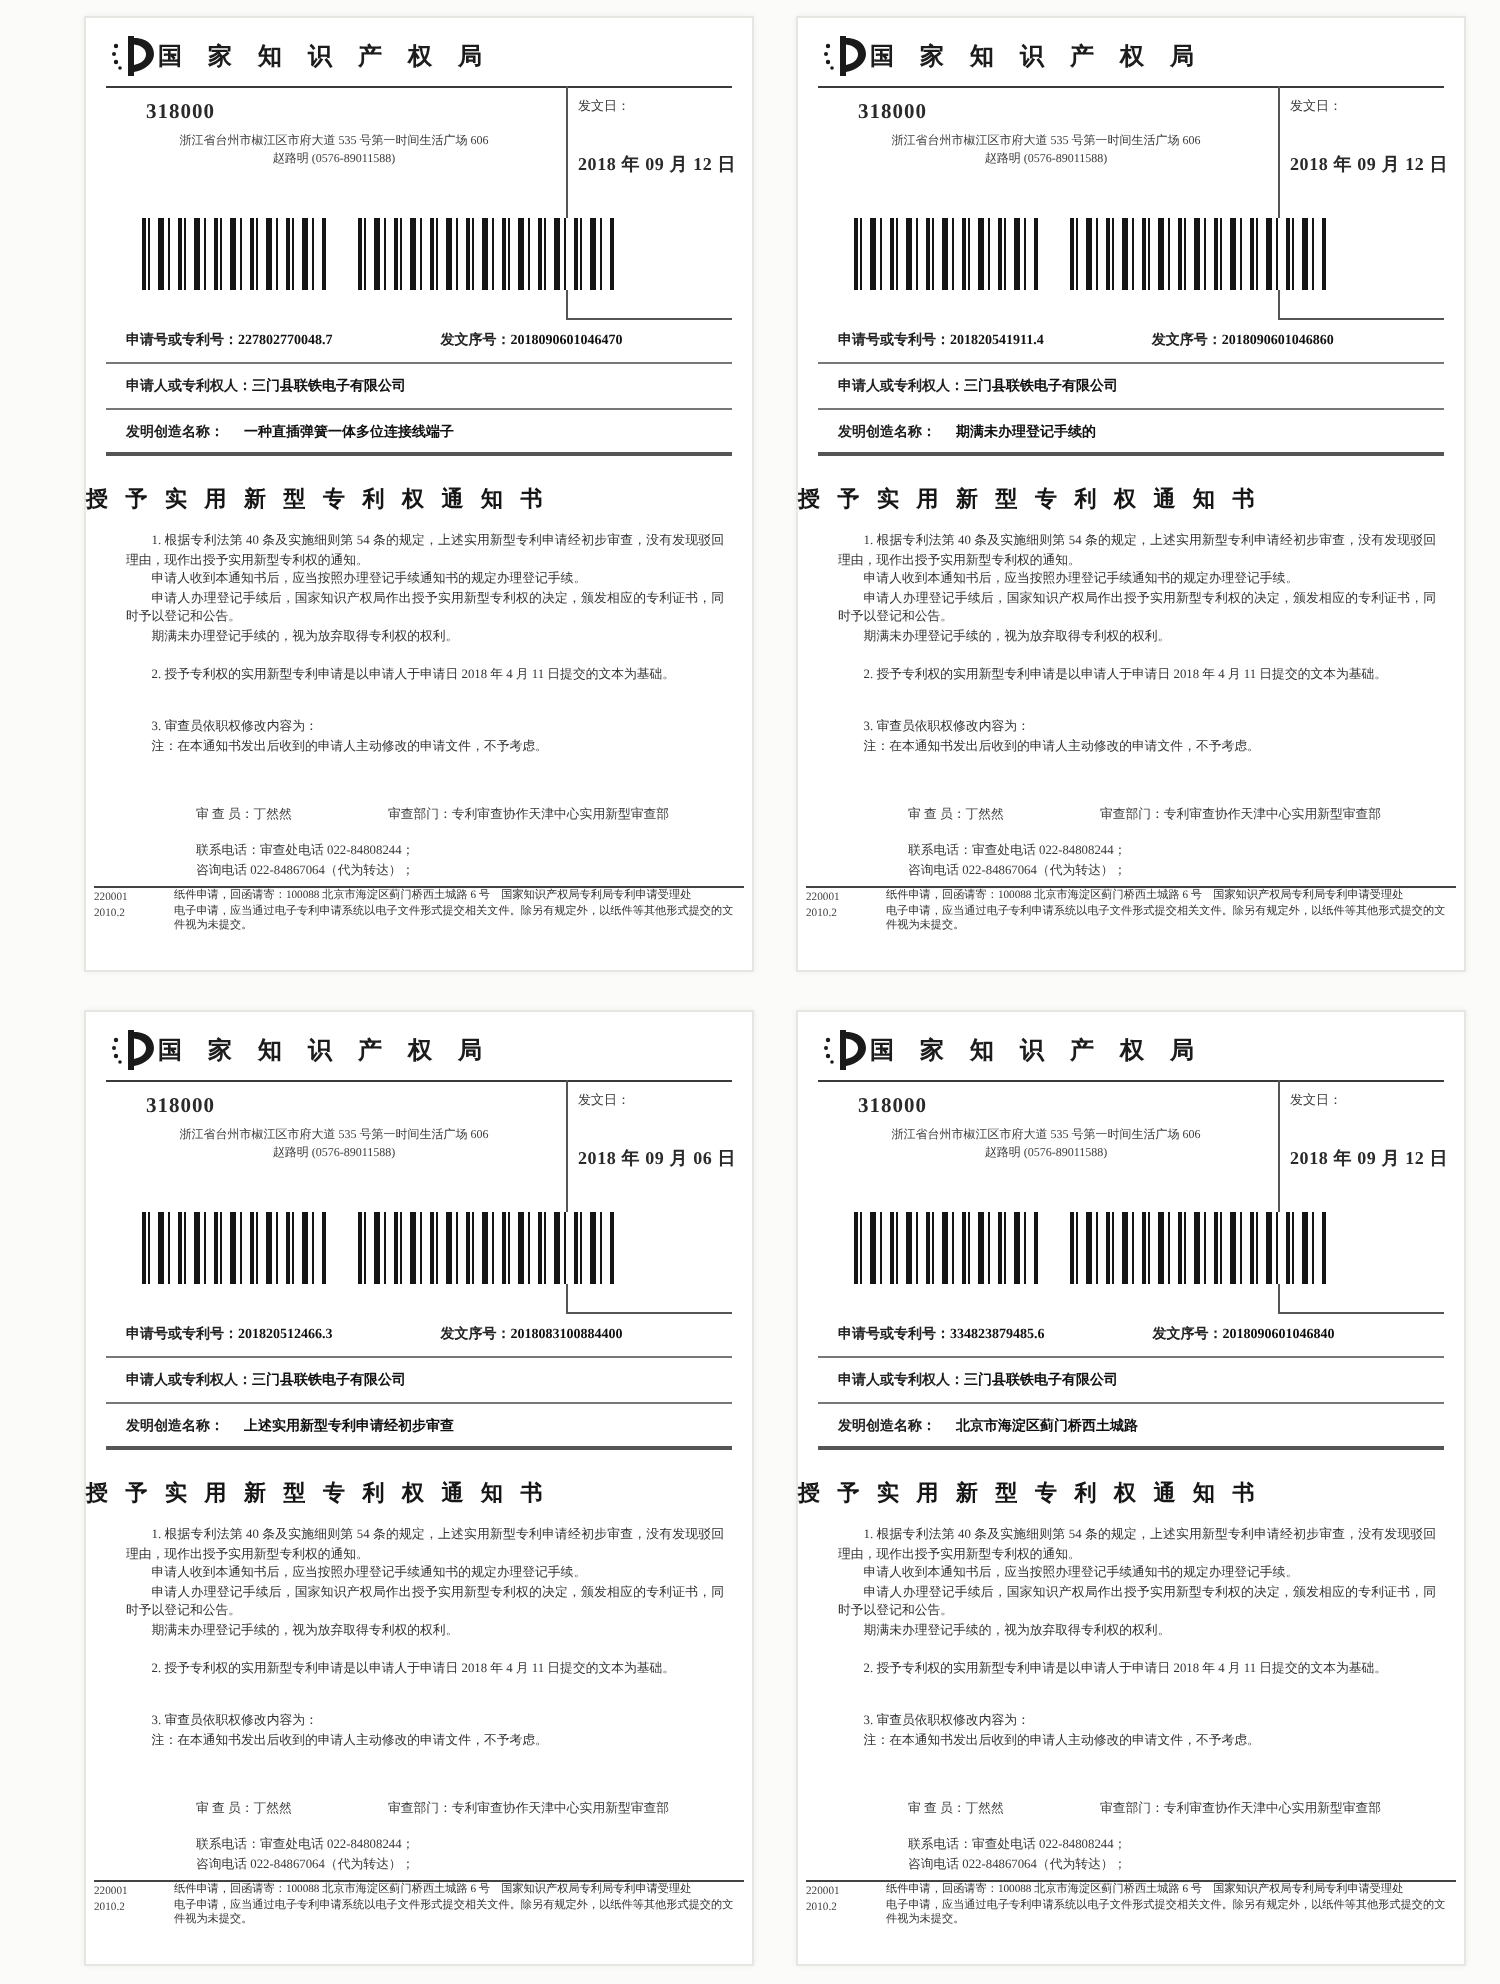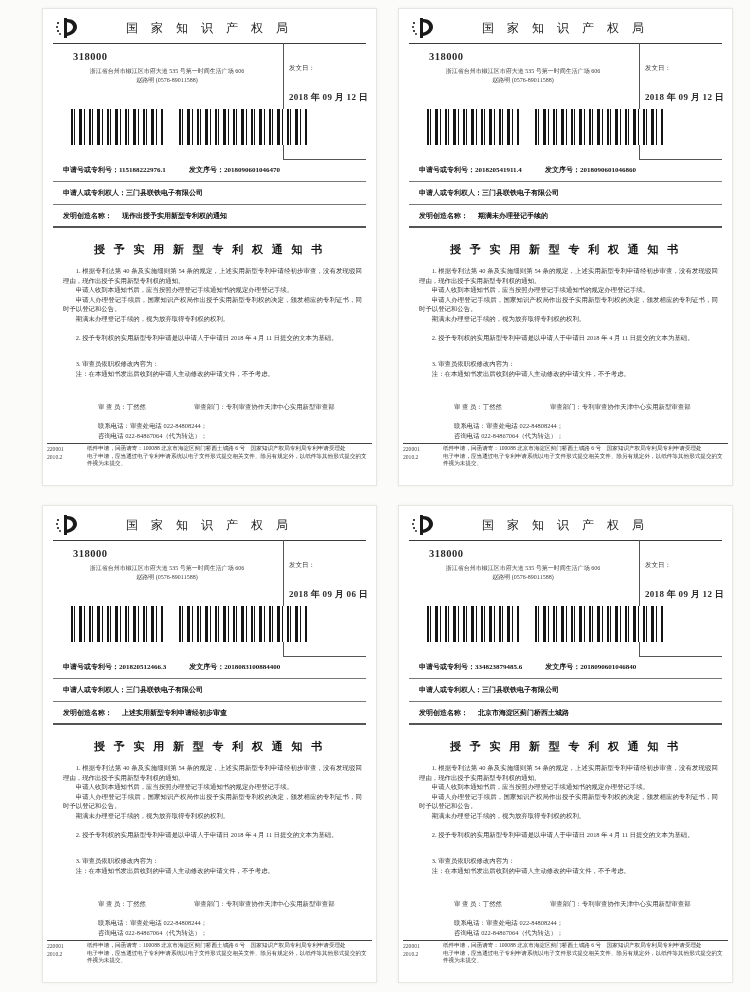--- a/index.html
+++ b/index.html
@@ -18,45 +18,45 @@
     border:1px solid #e6e6e2;
     box-shadow:0 0 3px rgba(0,0,0,0.06);
   }
   #grid .doc:nth-of-type(1){ left:42px; top:8px; }
   #grid .doc:nth-of-type(2){ left:398px; top:8px; }
   #grid .doc:nth-of-type(3){ left:42px; top:505px; }
   #grid .doc:nth-of-type(4){ left:398px; top:505px; }
 
   .doc-header { position:absolute; left:12px; right:12px; top:6px; height:26px; display:flex; align-items:center; }
   .logo { width:24px; height:24px; flex:0 0 24px; }
-  .agency { flex:1; text-align:center; font-weight:normal; font-size:12px; letter-spacing:5px; color:#1c1c1c; padding-right:24px; }
+  .agency { flex:1; font-weight:bold; font-size:12px; letter-spacing:5px; color:#1c1c1c; padding-right:24px; }
   .header-rule { position:absolute; left:10px; right:10px; top:34px; border-top:1.6px solid #3a3a3a; }
 
   .postal { position:absolute; left:30px; top:42px; font-weight:bold; font-size:10.5px; letter-spacing:0.5px; }
   .addr { position:absolute; left:18px; top:58px; width:212px; text-align:center; font-size:6px; color:#3c3c3c; line-height:9px; }
 
   .vline { position:absolute; left:240px; top:34px; height:116px; border-left:1px solid #555; }
-  .date-cell { position:absolute; left:246px; top:55px; width:80px; }
+  .date-cell { position:absolute; left:246px; top:40px; width:80px; }
   .date-label { font-size:6.5px; color:#3a3a3a; }
   .date-value { margin-top:18px; font-size:9px; font-weight:bold; letter-spacing:0.3px; white-space:nowrap; }
   .date-hline { position:absolute; left:240px; right:10px; top:150px; border-top:1px solid #555; }
 
   .barcode { position:absolute; top:100px; height:36px; background:
     repeating-linear-gradient(90deg,#151515 0 2px,#fff 2px 3px,#151515 3px 4px,#fff 4px 8px,#151515 8px 11px,#fff 11px 13px,#151515 13px 14px,#fff 14px 18px); }
   .barcode.b1 { left:28px; width:92px; }
   .barcode.b2 { left:136px; width:128px; }
 
   .rows { position:absolute; left:10px; right:10px; top:150px; font-size:7px; }
   .row { display:flex; align-items:center; height:23px; border-bottom:1px solid #777; padding-left:10px;text-align:right; }
   .row:last-child { border-bottom:2px solid #555;gap:10px; }
   .row .lab { font-weight:bold; color:#222; white-space:nowrap; }
   .row .val { font-weight:bold; color:#111; white-space:nowrap; }
-  .row .second { margin-left:23px; }
-
-  .notice-title { position:absolute; left:0; right:0; top:233px; text-align:center; font-weight:bold; font-size:11px; letter-spacing:3px; color:#161616; }
+  .row .second { margin-left:54px; }
+
+  .notice-title { position:absolute; left:0; right:0; top:233px; font-weight:bold; font-size:11px; letter-spacing:3px; color:#161616; }
 
   .body-text { position:absolute; left:20px; right:14px; top:257px; font-size:6.4px; line-height:9.6px; color:#333; text-align:justify; }
   .body-text p { text-indent:2em; }
   .body-text p.p2 { margin-top:9px; }
   .body-text p.p3 { margin-top:17px; }
 
   .sig-row { position:absolute; left:55px; right:14px; top:394px; font-size:6.4px; color:#3a3a3a; display:flex; }
   .sig-row .dept { margin-left:48px; }
 
   .contact { position:absolute; left:55px; top:412px; font-size:6.4px; line-height:10px; color:#3a3a3a; }
@@ -97,31 +97,31 @@
       <div class="date-value">2018 年 09 月 12 日</div>
     </div>
     <div class="date-hline"></div>
 
     <div class="barcode b1"></div>
     <div class="barcode b2"></div>
 
     <div class="rows">
       <div class="row">
         <span class="lab">申请号或专利号：</span>
-        <span class="val">115188222976.1</span>
+        <span class="val">227802770048.7</span>
         <span class="lab second">发文序号：</span>
         <span class="val">2018090601046470</span>
       </div>
       <div class="row">
         <span class="lab">申请人或专利权人：</span>
         <span class="val">三门县联铁电子有限公司</span>
       </div>
       <div class="row">
         <span class="lab">发明创造名称：</span>
-        <span class="val">现作出授予实用新型专利权的通知</span>
+        <span class="val">一种直插弹簧一体多位连接线端子</span>
       </div>
     </div>
 
     <div class="notice-title">授 予 实 用 新 型 专 利 权 通 知 书</div>
 
     <div class="body-text">
       <p>1. 根据专利法第 40 条及实施细则第 54 条的规定，上述实用新型专利申请经初步审查，没有发现驳回理由，现作出授予实用新型专利权的通知。</p>
       <p>申请人收到本通知书后，应当按照办理登记手续通知书的规定办理登记手续。</p>
       <p>申请人办理登记手续后，国家知识产权局作出授予实用新型专利权的决定，颁发相应的专利证书，同时予以登记和公告。</p>
       <p>期满未办理登记手续的，视为放弃取得专利权的权利。</p>

